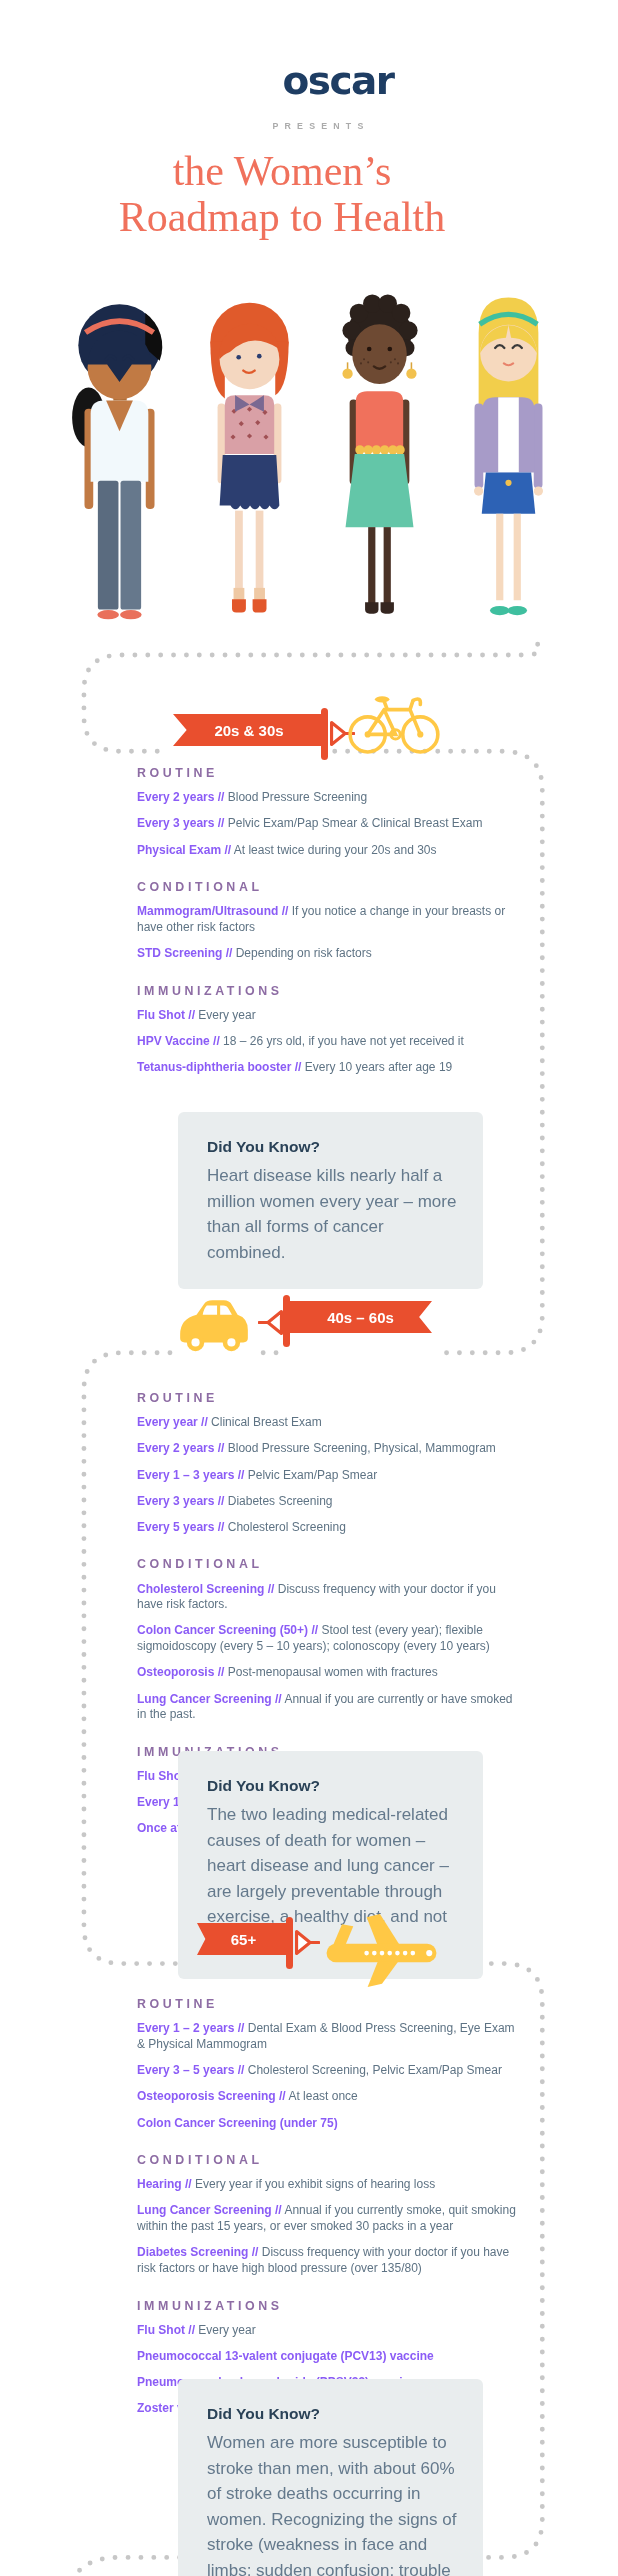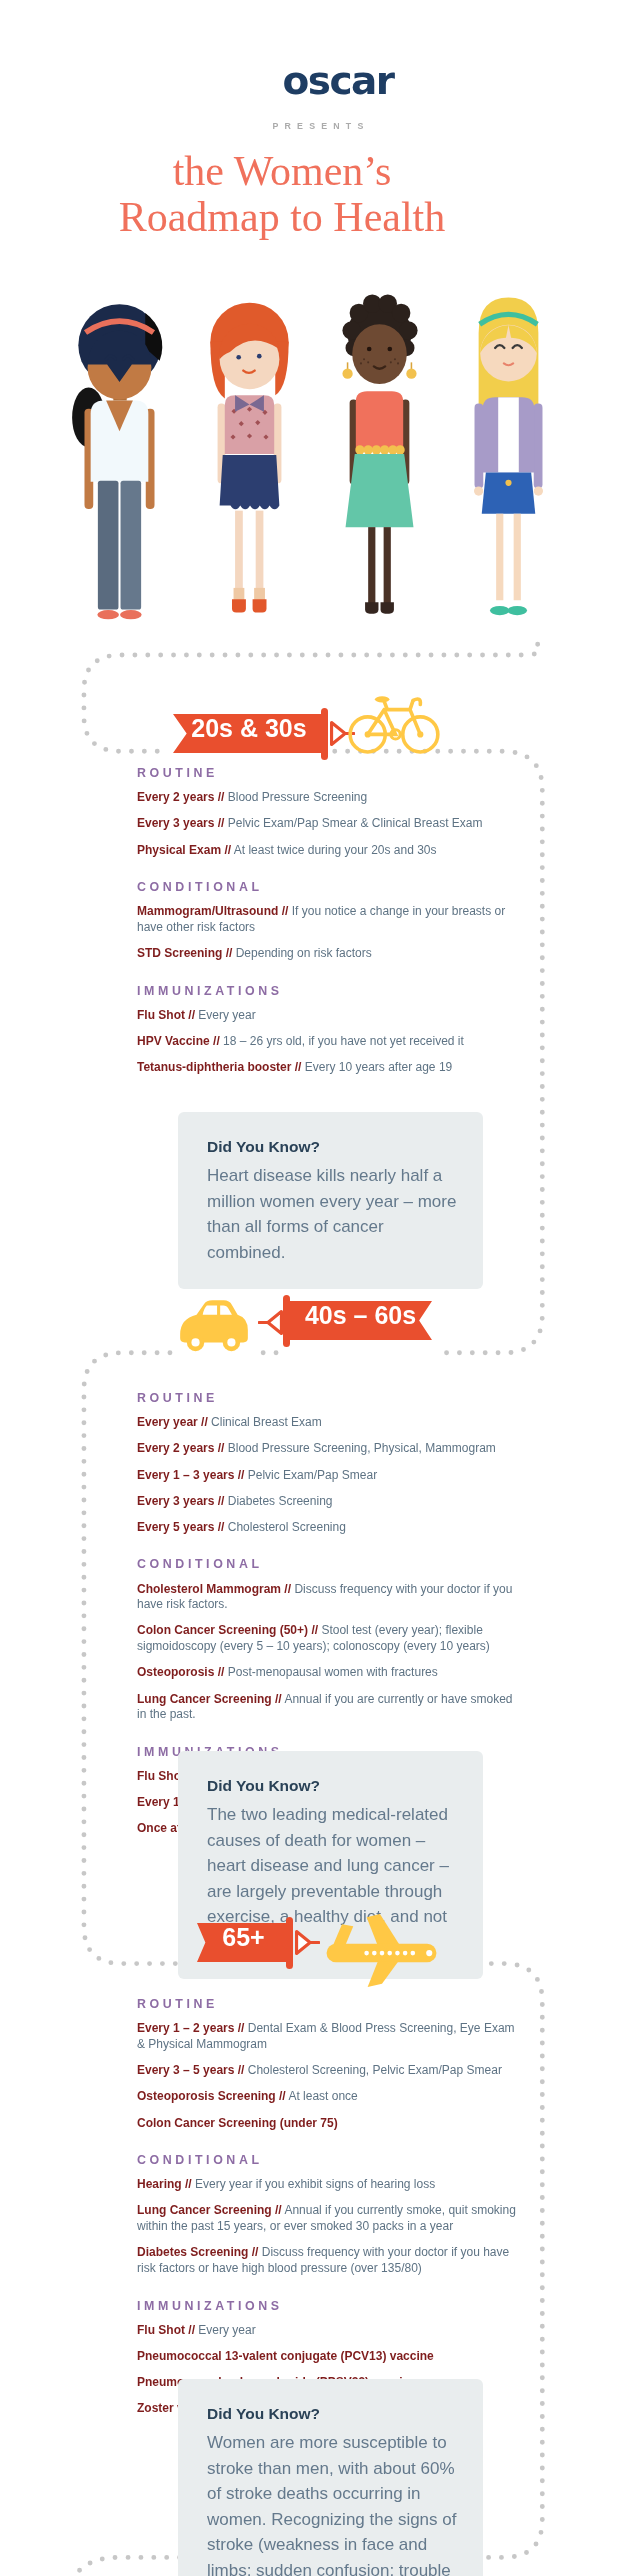--- a/index.html
+++ b/index.html
@@ -10,32 +10,32 @@
   .logo{top:58px;left:0;width:618px;text-align:center;font-family:"DejaVu Sans",sans-serif;
         font-weight:700;font-size:39px;letter-spacing:-1.5px;color:#1E3D63;margin-left:29px;}
   .presents{top:121px;left:0;width:618px;text-align:center;font-size:8.8px;font-weight:600;
         letter-spacing:6.2px;color:#ABABAB;padding-left:12px;}
   .title{top:148px;left:0;width:564px;text-align:center;font-family:"Liberation Serif",serif;
         font-size:42px;line-height:1.1;color:#F0715C;}
   
   svg.road{top:0;left:0;z-index:1;}
   .women{z-index:2;}
   
-  .banner-body{background:#E94F2E;height:39px;display:flex;justify-content:center;
-        color:#ffffff;font-size:25px;font-weight:600;z-index:3;}
+  .banner-body{background:#E94F2E;height:32px;display:flex;align-items:center;justify-content:center;
+        color:#ffffff;font-size:15px;font-weight:600;z-index:3;}
   .notch-left{clip-path:polygon(0 0,100% 0,100% 100%,0 100%,9% 50%);}
   .tail-right{clip-path:polygon(0 0,100% 0,91% 50%,100% 100%,0 100%);}
   .pole{width:6.7px;height:52px;border-radius:3.6px;background:#E94F2E;z-index:4;}
   .icon{z-index:3;}
   
   .section{width:384px;z-index:2;}
   .grp-head{font-size:12.4px;font-weight:600;letter-spacing:3.6px;color:#8D6CA4;margin:21.6px 0 10.3px 0;}
   .section .grp-head:first-child{margin-top:0;}
   .item{font-size:12px;line-height:1.32;color:#5E7384;margin-bottom:10.3px;}
-  .item .lbl{color:#7f1d1d;font-weight:700;}
+  .item .lbl{color:#8b5cf6;font-weight:700;}
   
   .dyk{left:178px;width:305px;background:#E9EDEE;border-radius:6px;padding:26px 23px 24px 29px;
        box-sizing:border-box;z-index:2;}
   .dyk h3{margin:0 0 7.2px 0;font-size:15.5px;color:#2A4257;}
   .dyk p{margin:0;font-size:17px;line-height:1.5;color:#64798C;}
 </style>
 </head>
 <body>
 
 <div id="page">
@@ -242,21 +242,21 @@
   </div>
 
   <div class="abs section" style="left:137px;top:1391px;">
     <div class="grp-head">ROUTINE</div>
     <div class="item"><span class="lbl">Every year //</span> <span>Clinical Breast Exam</span></div>
     <div class="item"><span class="lbl">Every 2 years //</span> <span>Blood Pressure Screening, Physical, Mammogram</span></div>
     <div class="item"><span class="lbl">Every 1 – 3 years //</span> <span>Pelvic Exam/Pap Smear</span></div>
     <div class="item"><span class="lbl">Every 3 years //</span> <span>Diabetes Screening</span></div>
     <div class="item"><span class="lbl">Every 5 years //</span> <span>Cholesterol Screening</span></div>
     <div class="grp-head">CONDITIONAL</div>
-    <div class="item"><span class="lbl">Cholesterol Mammogram //</span> <span>Discuss frequency with your doctor if you have risk factors.</span></div>
+    <div class="item"><span class="lbl">Cholesterol Screening //</span> <span>Discuss frequency with your doctor if you have risk factors.</span></div>
     <div class="item"><span class="lbl">Colon Cancer Screening (50+) //</span> <span>Stool test (every year); flexible sigmoidoscopy (every 5 – 10 years); colonoscopy (every 10 years)</span></div>
     <div class="item"><span class="lbl">Osteoporosis //</span> <span>Post-menopausal women with fractures</span></div>
     <div class="item"><span class="lbl">Lung Cancer Screening //</span> <span>Annual if you are currently or have smoked in the past.</span></div>
     <div class="grp-head">IMMUNIZATIONS</div>
     <div class="item"><span class="lbl">Flu Shot //</span> <span>Every year</span></div>
     <div class="item"><span class="lbl">Every 10 years //</span> <span>Tetanus-diphtheria booster</span></div>
     <div class="item"><span class="lbl">Once after age 60 //</span> <span>Shingles or herpes zoster vaccine</span></div>
   </div>
 
   <div class="abs dyk" style="top:1751px;">

